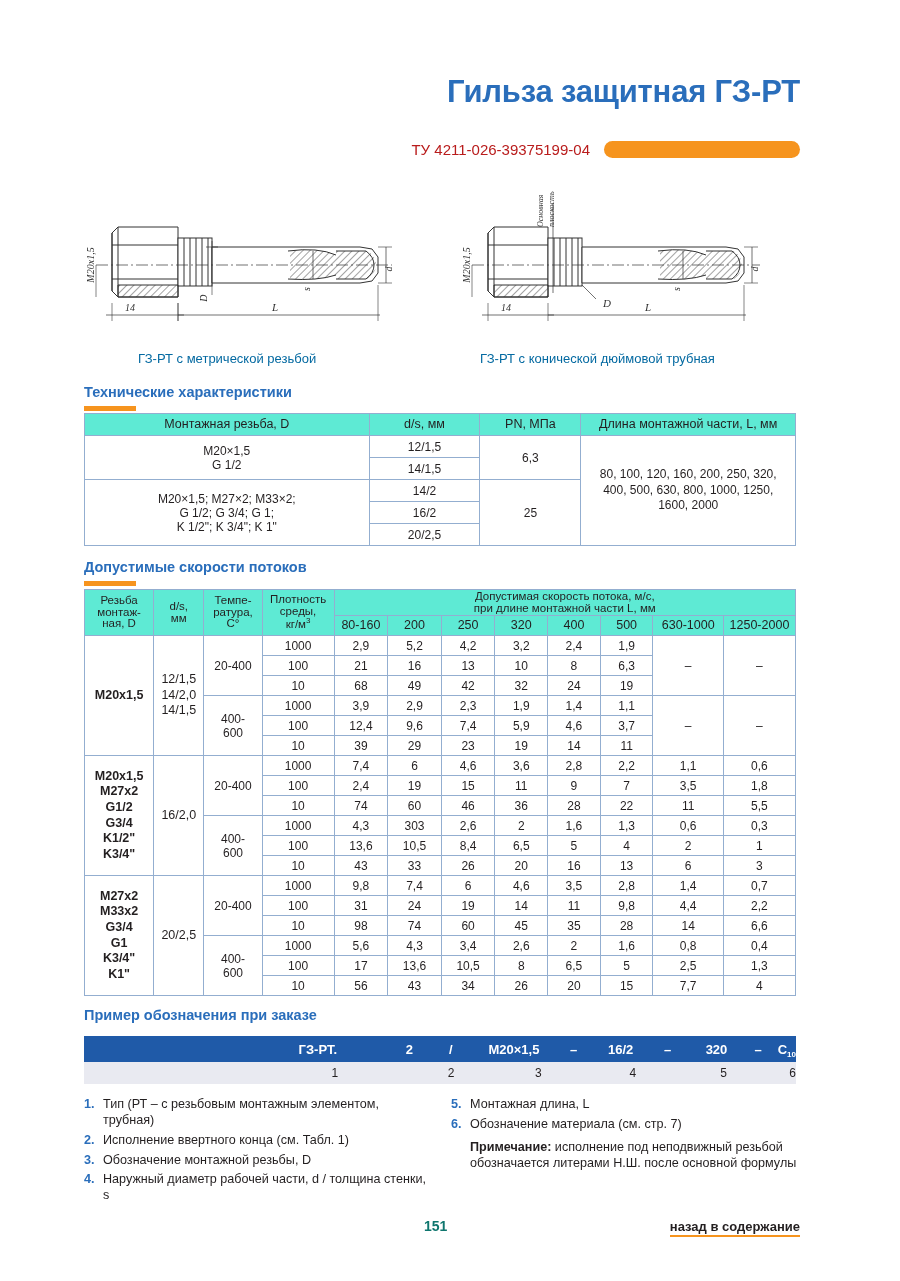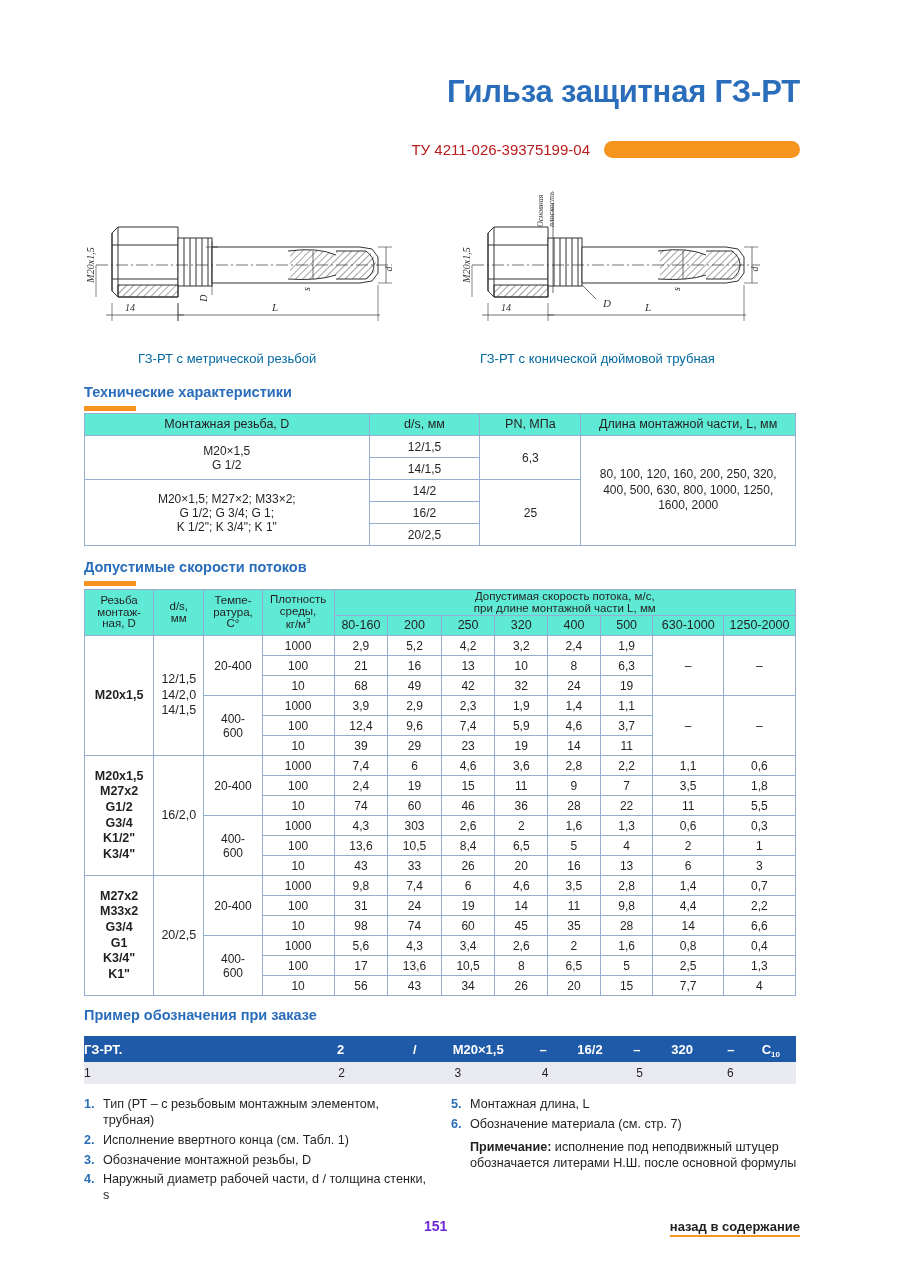--- a/index.html
+++ b/index.html
@@ -163,21 +163,21 @@
     font-weight: bold;
   }
   .order-nums {
     display: flex;
     align-items: center;
     height: 22px;
     background: #e9eaf1;
     color: #231f20;
     font-size: 12px;
   }
-  .oc { text-align: left; }
+  .oc { text-align: right; }
   .oc-1 { width: 280px; }
   .oc-2 { width: 84px; }
   .oc-sl { width: 44px; }
   .oc-3 { width: 96px; }
   .oc-d1 { width: 42px; }
   .oc-4 { width: 62px; }
   .oc-d2 { width: 42px; }
   .oc-5 { width: 62px; }
   .oc-d3 { width: 38px; }
   .oc-6 { width: 38px; }
@@ -227,21 +227,21 @@
     left: 0; right: 0;
     top: 1218px;
     height: 30px;
   }
   .page-num {
     position: absolute;
     left: 424px;
     top: 0;
     font-size: 14px;
     font-weight: bold;
-    color: #6d28d9;
+    color: #0f766e;
   }
   .back-link {
     position: absolute;
     right: 100px;
     top: 1px;
     font-size: 13px;
     font-weight: bold;
     color: #231f20;
     border-bottom: 2px solid #f6941e;
     padding-bottom: 1px;
@@ -691,20 +691,20 @@
     <div id="legend-right-items">
         <div class="lg-item">
           <div class="lg-num">5.</div>
           <div class="lg-txt">Монтажная длина, L</div>
         </div>
         <div class="lg-item">
           <div class="lg-num">6.</div>
           <div class="lg-txt">Обозначение материала (см. стр. 7)</div>
         </div>
       </div>
-    <div class="note"><b>Примечание:</b><span> исполнение под неподвижный штуцер обозначается литерами Н.Ш. после основной формулы</span></div>
+    <div class="note"><b>Примечание:</b><span> исполнение под неподвижный резьбой обозначается литерами Н.Ш. после основной формулы</span></div>
   </div>
 </div>
 
 <div class="footer">
   <div class="page-num">151</div>
   <a class="back-link">назад в содержание</a>
 </div>
 
 </body></html>

